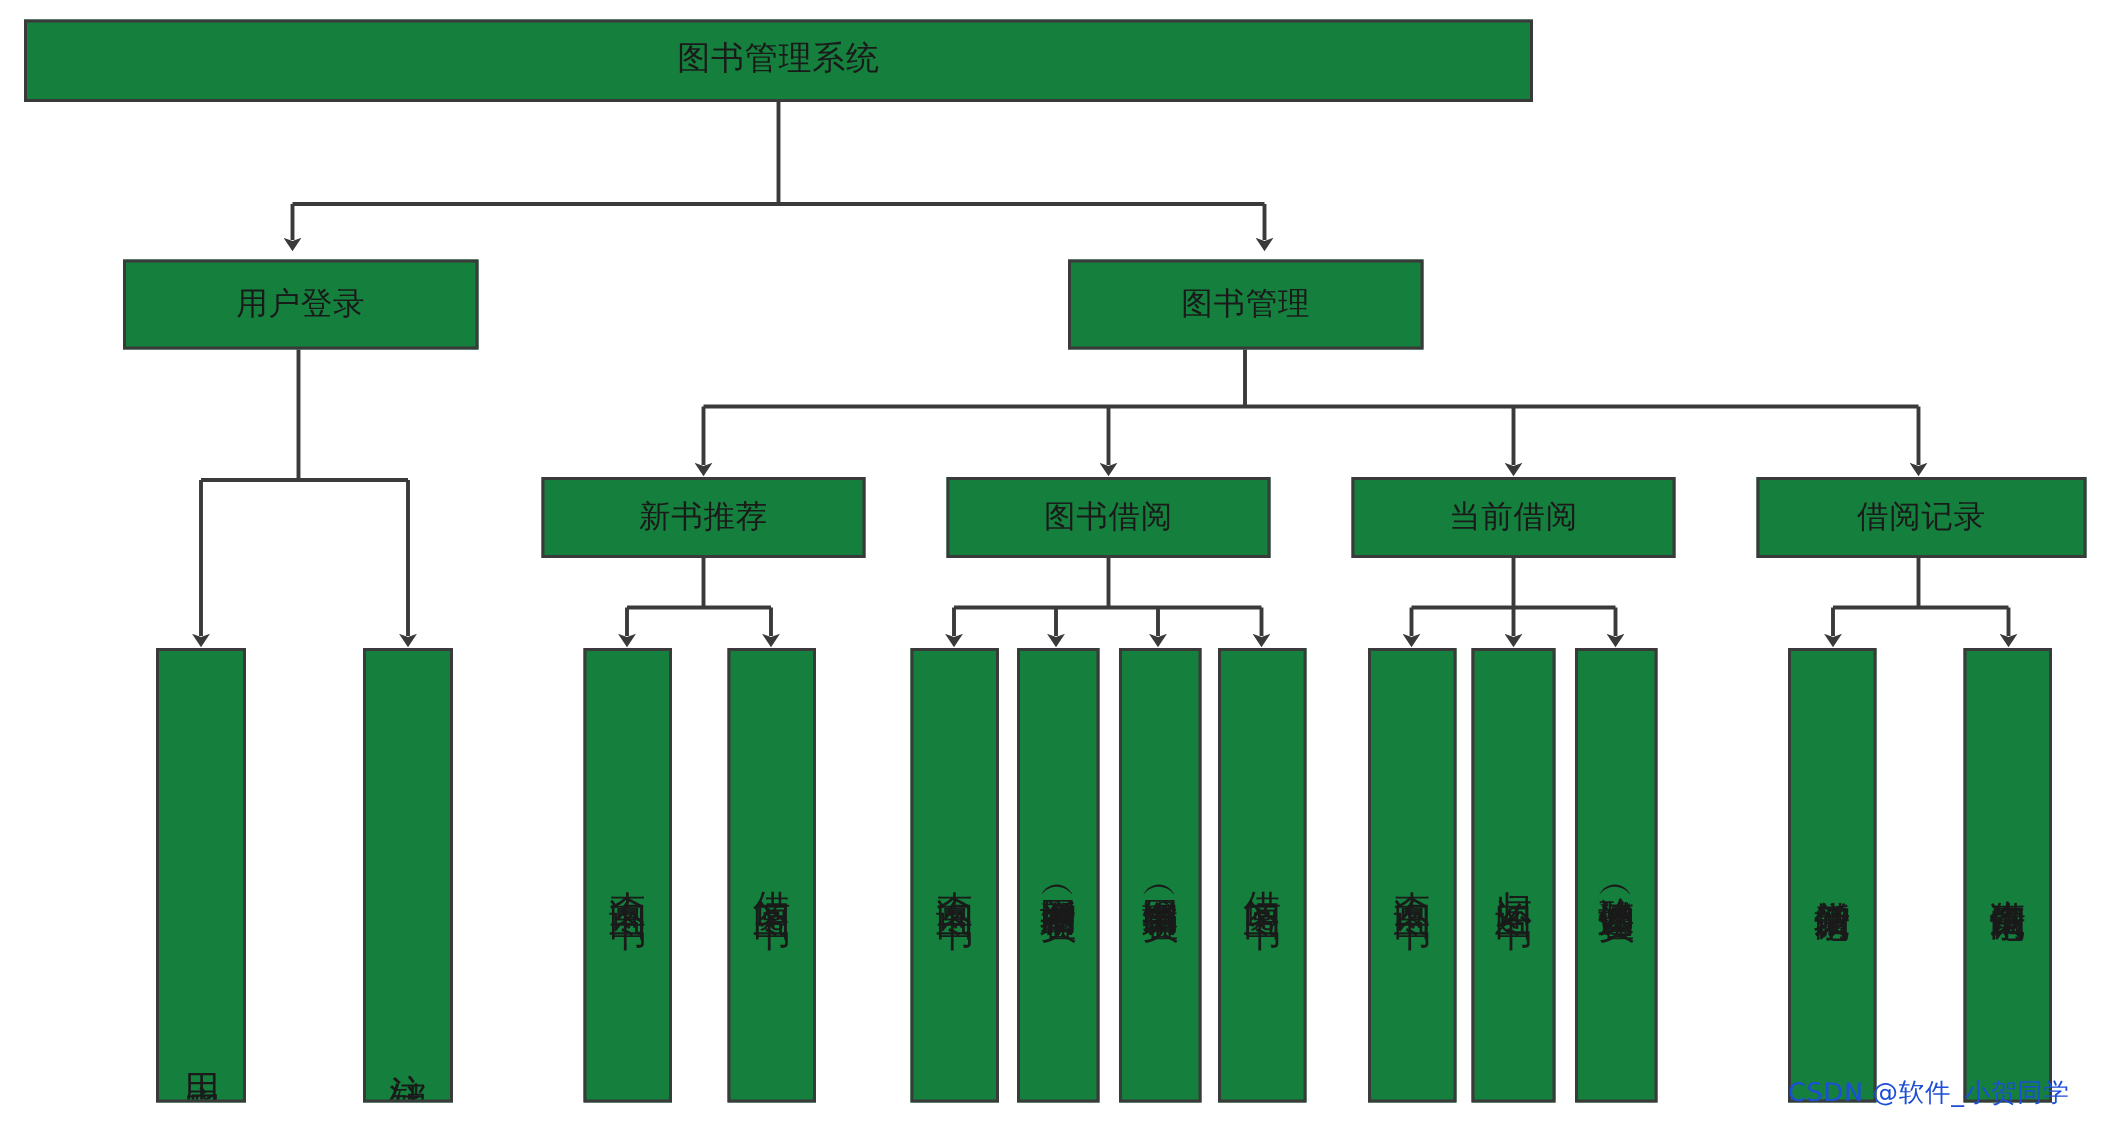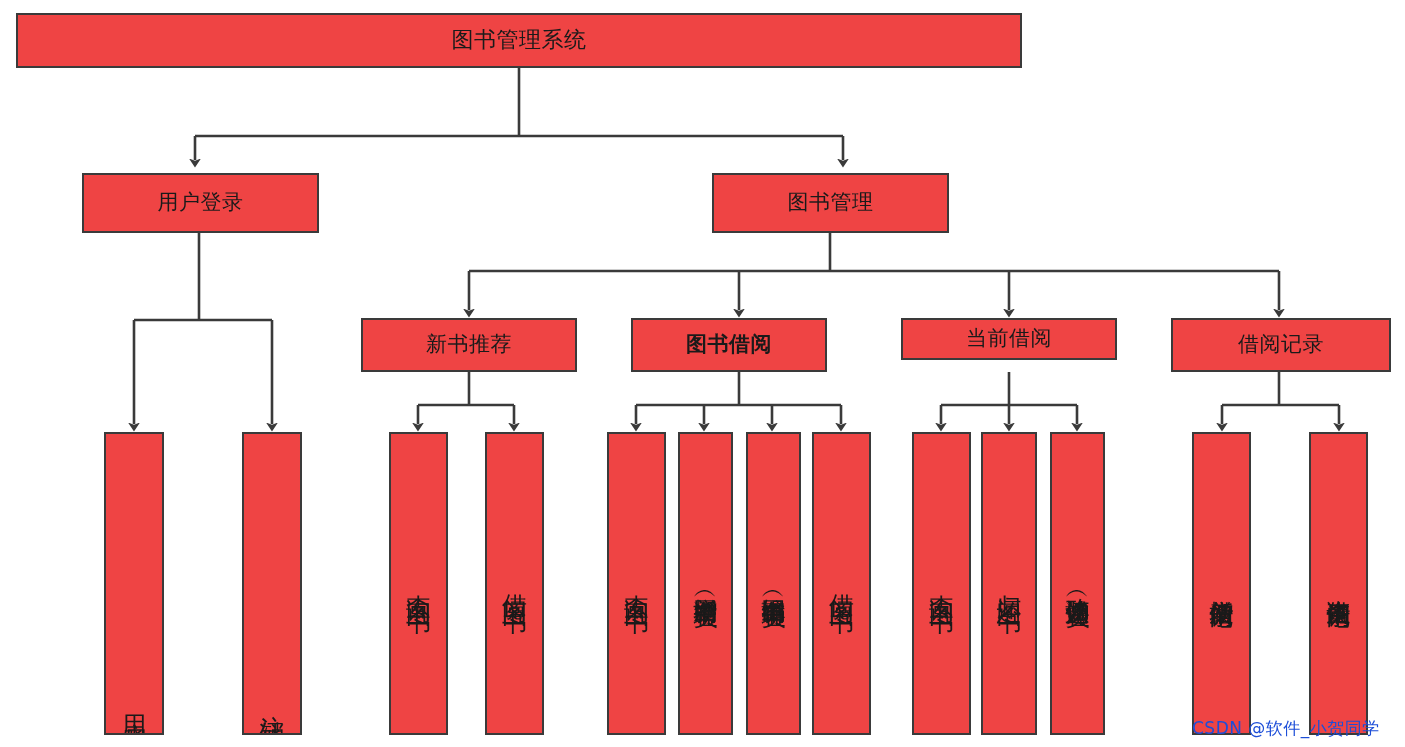--- a/index.html
+++ b/index.html
@@ -20,21 +20,21 @@
   #edges {
     position: absolute;
     left: 0;
     top: 0;
     width: 1405px;
     height: 747px;
   }
   .node {
     position: absolute;
     box-sizing: border-box;
-    background: #ef4444;
+    background: #15803d;
     border: 2.5px solid #3a3a3a;
     display: flex;
     align-items: center;
     justify-content: center;
     overflow: hidden;
   }
   .node-label {
     color: #1a1a1a;
     text-align: center;
     line-height: 1.12;
@@ -143,24 +143,24 @@
   <div class="node horiz" style="left:82px; top:173px; width:237px; height:60px;">
     <span class="node-label">用户登录</span>
   </div>
   <div class="node horiz" style="left:361px; top:318px; width:216px; height:54px;">
     <span class="node-label">新书推荐</span>
   </div>
 
   <div class="node horiz" style="left:712px; top:173px; width:237px; height:60px;">
     <span class="node-label">图书管理</span>
   </div>
-  <div class="node horiz" style="left:631px; top:318px; width:196px; height:54px;font-weight:bold;">
+  <div class="node horiz" style="left:631px; top:318px; width:216px; height:54px;">
     <span class="node-label">图书借阅</span>
   </div>
-  <div class="node horiz" style="left:901px; top:318px; width:216px; height:42px;">
+  <div class="node horiz" style="left:901px; top:318px; width:216px; height:54px;">
     <span class="node-label">当前借阅</span>
   </div>
   <div class="node horiz" style="left:1171px; top:318px; width:220px; height:54px;">
     <span class="node-label">借阅记录</span>
   </div>
 
   <div class="node vert bottomed" style="left:104px; top:432px; width:60px; height:303px;">
     <span class="node-label">用户登录</span>
   </div>
   <div class="node vert bottomed" style="left:242px; top:432px; width:60px; height:303px;">

